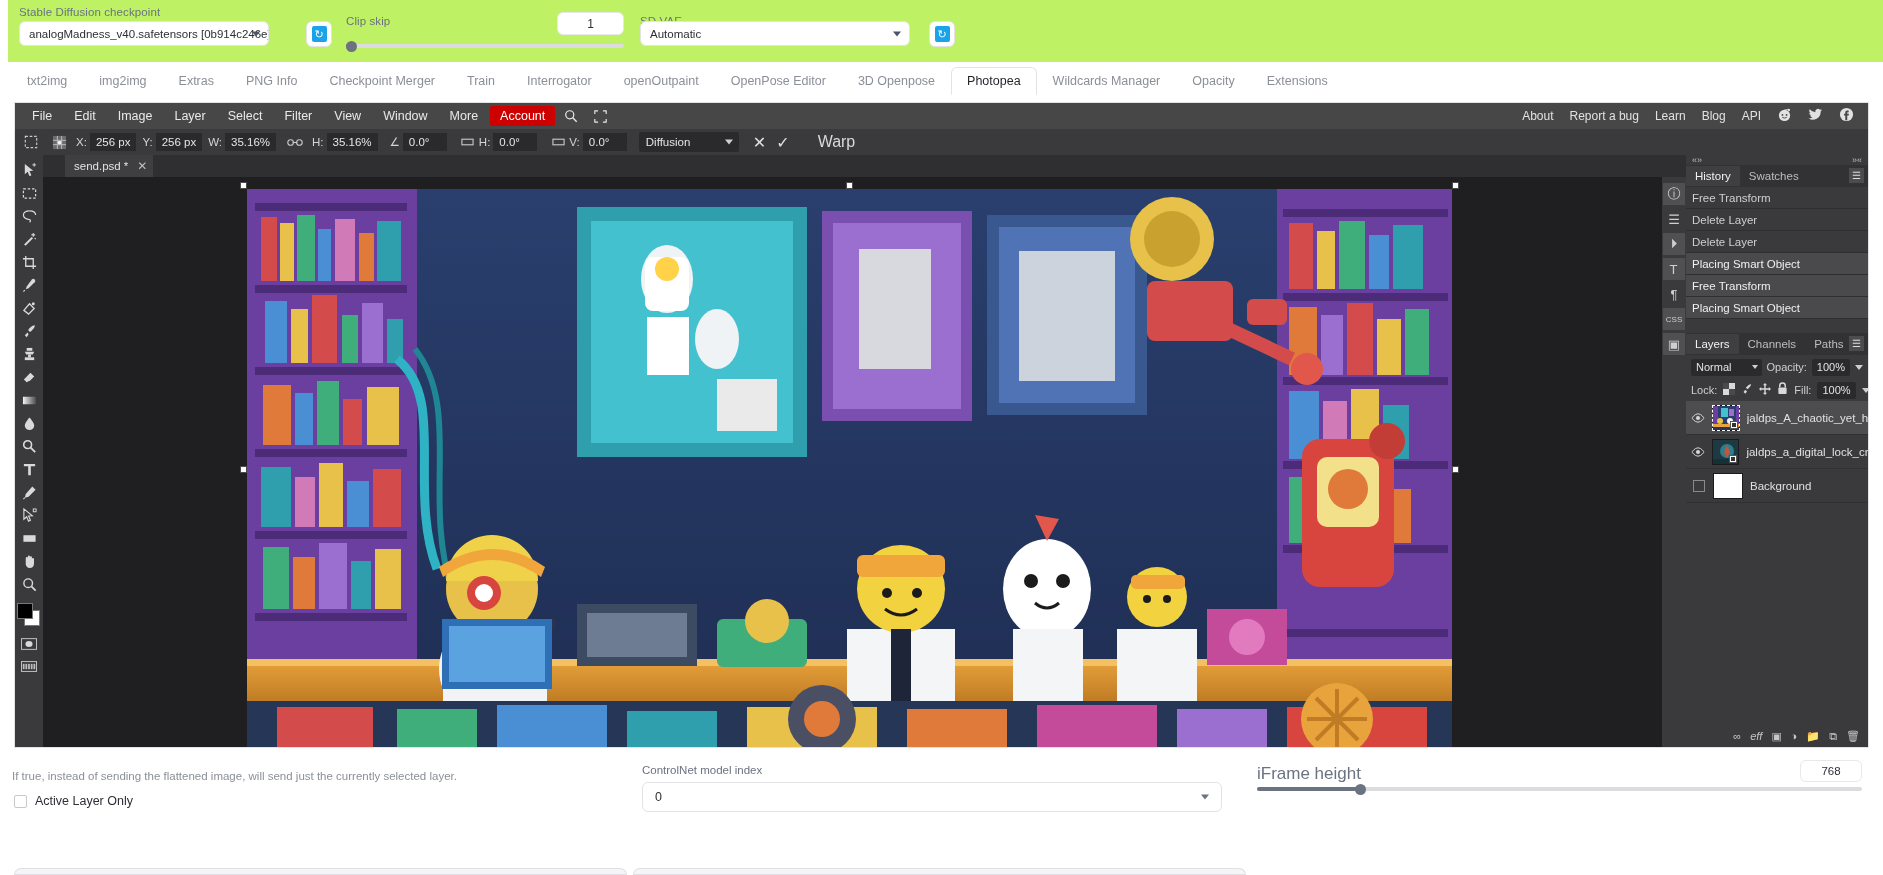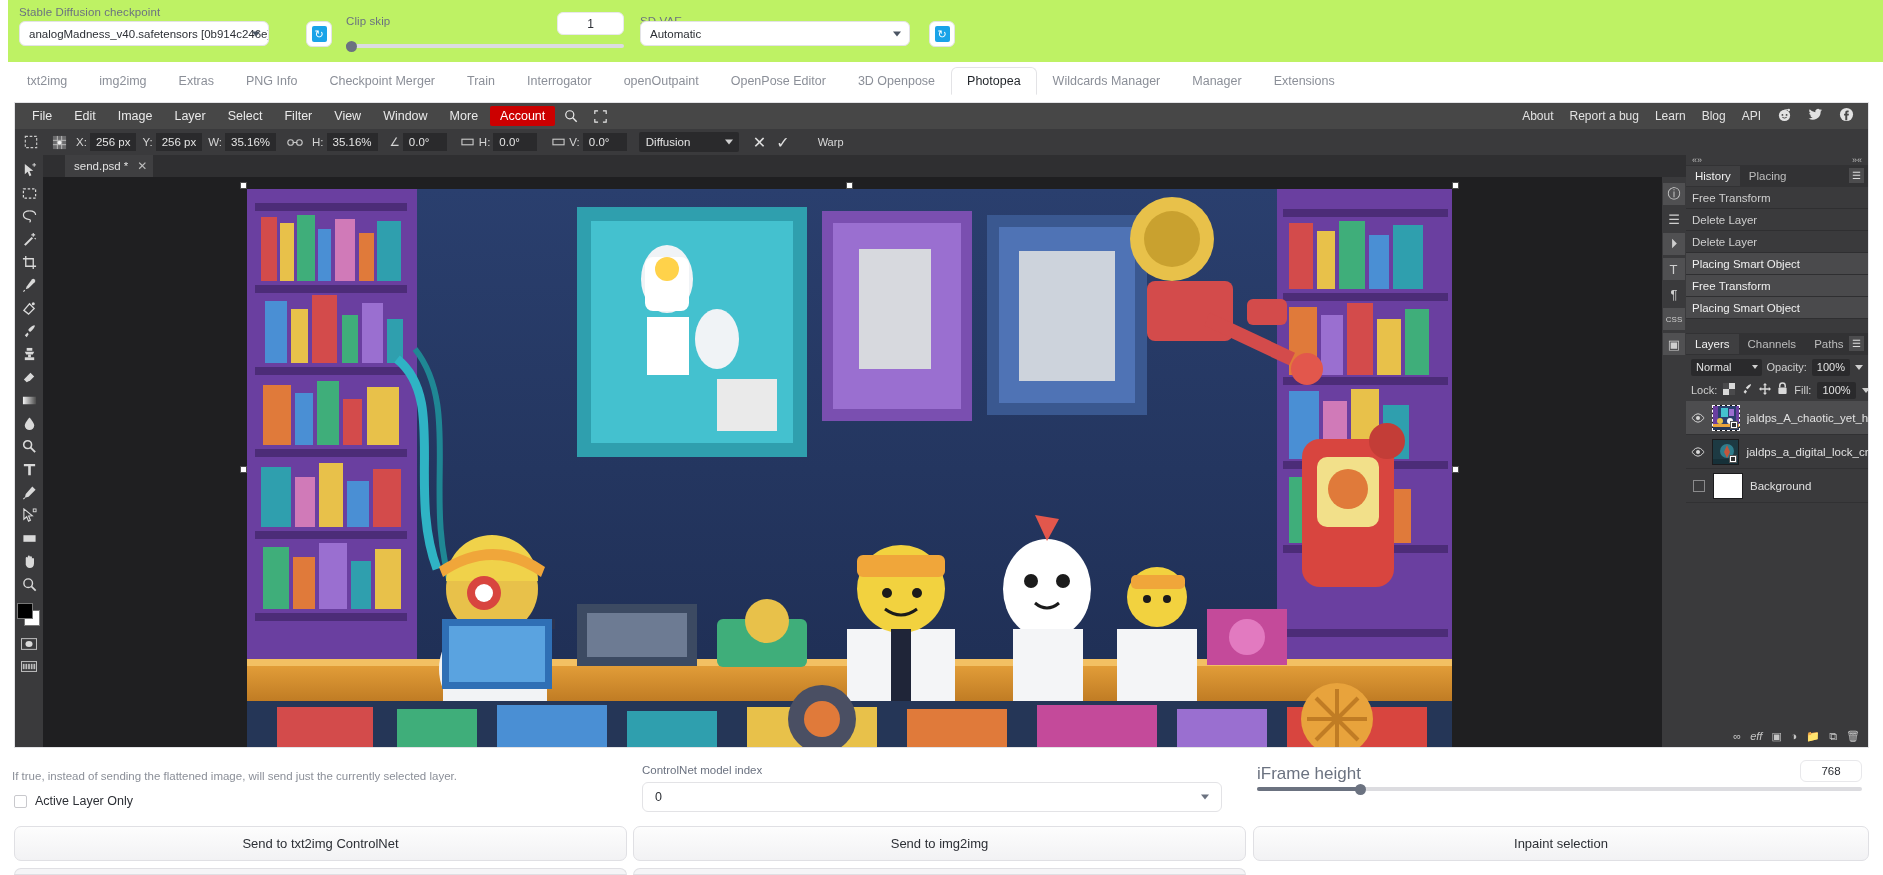--- a/index.html
+++ b/index.html
@@ -91,21 +91,21 @@
     background:#2a2a2c; color:#e4e4e4; font-size:11.5px; height:20px; width:100px;
     display:flex; align-items:center; padding:0 16px 0 7px; border-radius:2px;
     position:relative; margin-left:12px;
   }
   .ob-sel .caret2 {
     position:absolute; right:6px; top:50%; transform:translateY(-50%);
     width:0;height:0;border-left:4px solid transparent;border-right:4px solid transparent;border-top:5px solid #cfcfcf;
   }
   .ob-x { color:#e0e0e0; font-size:16px; margin-left:14px; cursor:pointer; }
   .ob-chk { color:#e0e0e0; font-size:16px; margin-left:10px; cursor:pointer; }
-  .ob-warp { font-size:11px; color:#d9d9d9; margin-left:28px; cursor:pointer; }
+  .ob-warp { font-size:16px; color:#d9d9d9; margin-left:28px; cursor:pointer; }
 
   
   .toolcol {
     position:absolute; left:0; top:52px; width:28px; bottom:0; background:#3a3a3c;
     display:flex; flex-direction:column; align-items:center; padding-top:4px;
   }
   .tool { width:26px; height:23px; display:flex; align-items:center; justify-content:center; cursor:pointer; }
   .tool svg { display:block; }
   .swatches-tool { margin-top:6px; position:relative; width:26px; height:26px; }
   .sw-fg { position:absolute; left:1px; top:1px; width:16px; height:16px; background:#000; border:1px solid #777; }
@@ -251,21 +251,21 @@
         <div class="tab">Extras</div>
         <div class="tab">PNG Info</div>
         <div class="tab">Checkpoint Merger</div>
         <div class="tab">Train</div>
         <div class="tab">Interrogator</div>
         <div class="tab">openOutpaint</div>
         <div class="tab">OpenPose Editor</div>
         <div class="tab">3D Openpose</div>
         <div class="tab active">Photopea</div>
         <div class="tab">Wildcards Manager</div>
-        <div class="tab">Manager</div>
+        <div class="tab">Opacity</div>
         <div class="tab">Extensions</div>
       </div>
   </div>
 
   <div class="ppa">
 
     <div class="ppa-menubar">
       <div id="menu-host" style="display:flex;align-items:center;padding-left:6px;">
           <div class="mi">File</div>
           <div class="mi">Edit</div>
@@ -733,21 +733,21 @@
     </div>
 
     <div class="rightdock">
       <div class="collapse-row">
         <span>«»</span>
         <span>»«</span>
       </div>
 
       <div class="panel-tabs">
         <div class="ptab active">History</div>
-        <div class="ptab">Placing</div>
+        <div class="ptab">Swatches</div>
         <div class="pmenu">☰</div>
       </div>
       <div class="hist-list" id="history-host">
           <div class="hist-item">Free Transform</div>
           <div class="hist-item">Delete Layer</div>
           <div class="hist-item">Delete Layer</div>
           <div class="hist-item cur">Placing Smart Object</div>
           <div class="hist-item cur">Free Transform</div>
           <div class="hist-item cur">Placing Smart Object</div>
         </div>
@@ -880,21 +880,16 @@
 
     <div class="ifr-label">iFrame height</div>
     <div class="ifr-num">768</div>
     <div class="ifr-slider">
       <div class="track"></div>
       <div class="track-fill" style="width:103px"></div>
       <div class="thumb" style="left:98px"></div>
     </div>
   </div>
 
-  <div class="btnrow">
-    <div class="bigbtn btn1">Send to txt2img ControlNet</div>
-    <div class="bigbtn btn2">Send to img2img</div>
-    <div class="bigbtn btn3">Inpaint selection</div>
-  </div>
   <div class="stub stub1"></div>
   <div class="stub stub2"></div>
 
 </div>
 
 </body></html>

